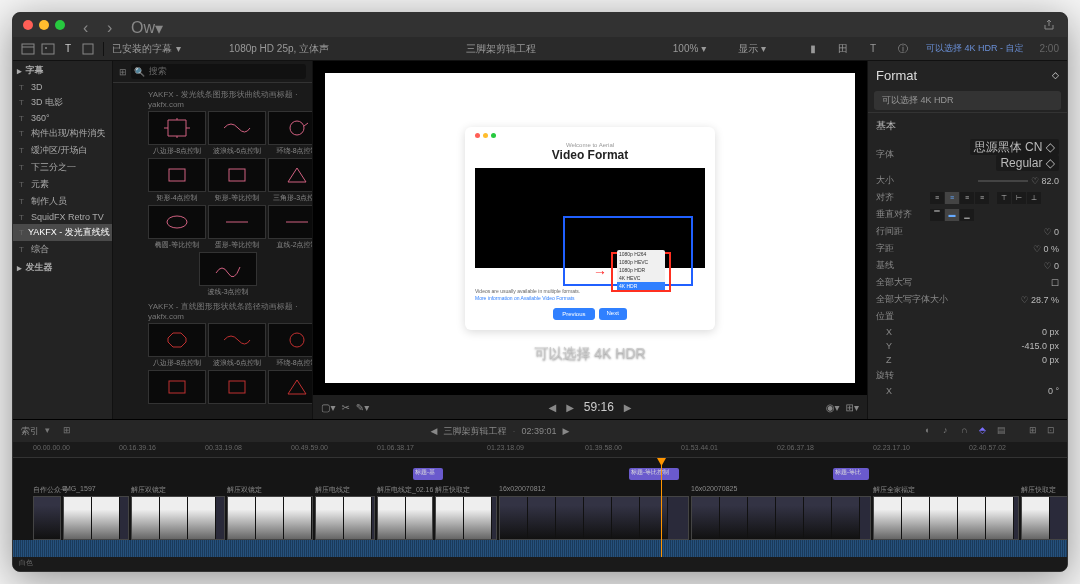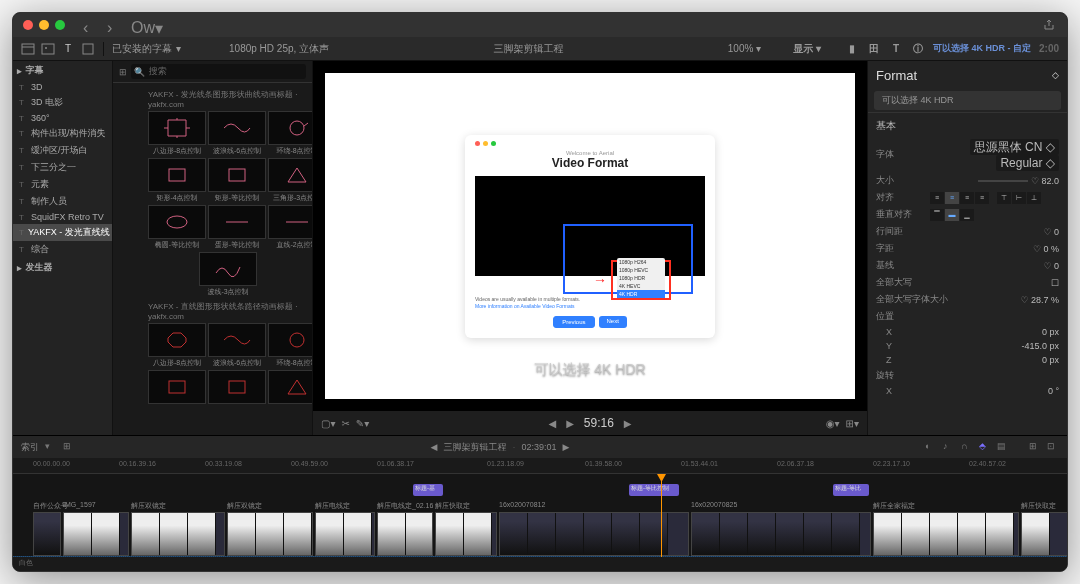--- a/index.html
+++ b/index.html
@@ -16,21 +16,21 @@
 .tl-icon { width: 14px; height: 12px; color: #888; }
 .tl-right { margin-left: auto; display: flex; gap: 8px; }
 
 
 .toolbar { height: 24px; background: #2a2a2a; display: flex; align-items: center; font-size: 10px; color: #999; border-bottom: 1px solid #111; }
 .tb-left { display: flex; gap: 6px; padding: 0 8px; }
 .tb-icon { width: 14px; height: 14px; display: flex; align-items: center; justify-content: center; }
 .tb-section { display: flex; align-items: center; gap: 4px; padding: 0 8px; }
 .tb-center { flex: 1; display: flex; justify-content: space-between; align-items: center; }
 .tb-projname { flex: 1; text-align: center; }
-.tb-right { display: flex; gap: 8px; padding: 0 8px; align-items: center; font-weight: bold; }
+.tb-right { display: flex; gap: 16px; padding: 0 8px; align-items: center; }
 .tb-chip { color: #6a8fd6; font-size: 9px; }
 
 
 .main { flex: 1; display: flex; overflow: hidden; }
 
 
 .sidebar { width: 100px; background: #232323; font-size: 9px; color: #aaa; overflow: hidden; border-right: 1px solid #111; }
 .side-item { padding: 2px 6px; display: flex; align-items: center; gap: 4px; cursor: pointer; white-space: nowrap; }
 .side-item.sel { background: #4a4a4a; color: #fff; }
 .side-bullet { width: 8px; color: #666; font-size: 8px; }
@@ -84,21 +84,21 @@
 .insp-row { display: flex; align-items: center; padding: 2px 0; gap: 4px; }
 .insp-label { width: 50px; font-size: 9px; color: #888; }
 .insp-val { flex: 1; text-align: right; font-size: 9px; color: #bbb; }
 .insp-select { background: #1a1a1a; padding: 1px 4px; border-radius: 2px; font-size: 12px; }
 .align-btns { display: flex; gap: 1px; }
 .align-btn { width: 14px; height: 12px; background: #1a1a1a; display: flex; align-items: center; justify-content: center; font-size: 7px; }
 .align-btn.active { background: #444; color: #6af; }
 .heart { color: #888; font-size: 9px; }
 
 
-.timeline { height: 136px; background: #1c1c1c; display: flex; flex-direction: column; border-top: 1px solid #000; }
+.timeline { height: 152px; background: #1c1c1c; display: flex; flex-direction: column; border-top: 1px solid #000; }
 .tl-header { height: 22px; background: #262626; display: flex; align-items: center; font-size: 9px; color: #888; padding: 0 8px; }
 .tl-h-left { display: flex; gap: 6px; align-items: center; }
 .tl-h-center { flex: 1; text-align: center; display: flex; justify-content: center; align-items: center; gap: 6px; }
 .tl-h-right { display: flex; gap: 6px; align-items: center; }
 .tl-h-icon { width: 12px; height: 12px; color: #777; }
 .tl-h-icon.active { color: #7a6fff; }
 .tl-ruler { height: 16px; background: #1a1a1a; display: flex; font-size: 7px; color: #666; position: relative; border-bottom: 1px solid #333; }
 .ruler-mark { position: absolute; top: 2px; }
 .playhead { position: absolute; top: 0; bottom: 0; width: 1px; background: #ff9500; z-index: 10; }
 .playhead::before { content: ''; position: absolute; top: 0; left: -4px; width: 9px; height: 8px; background: #ff9500; clip-path: polygon(0 0, 100% 0, 50% 100%); }

